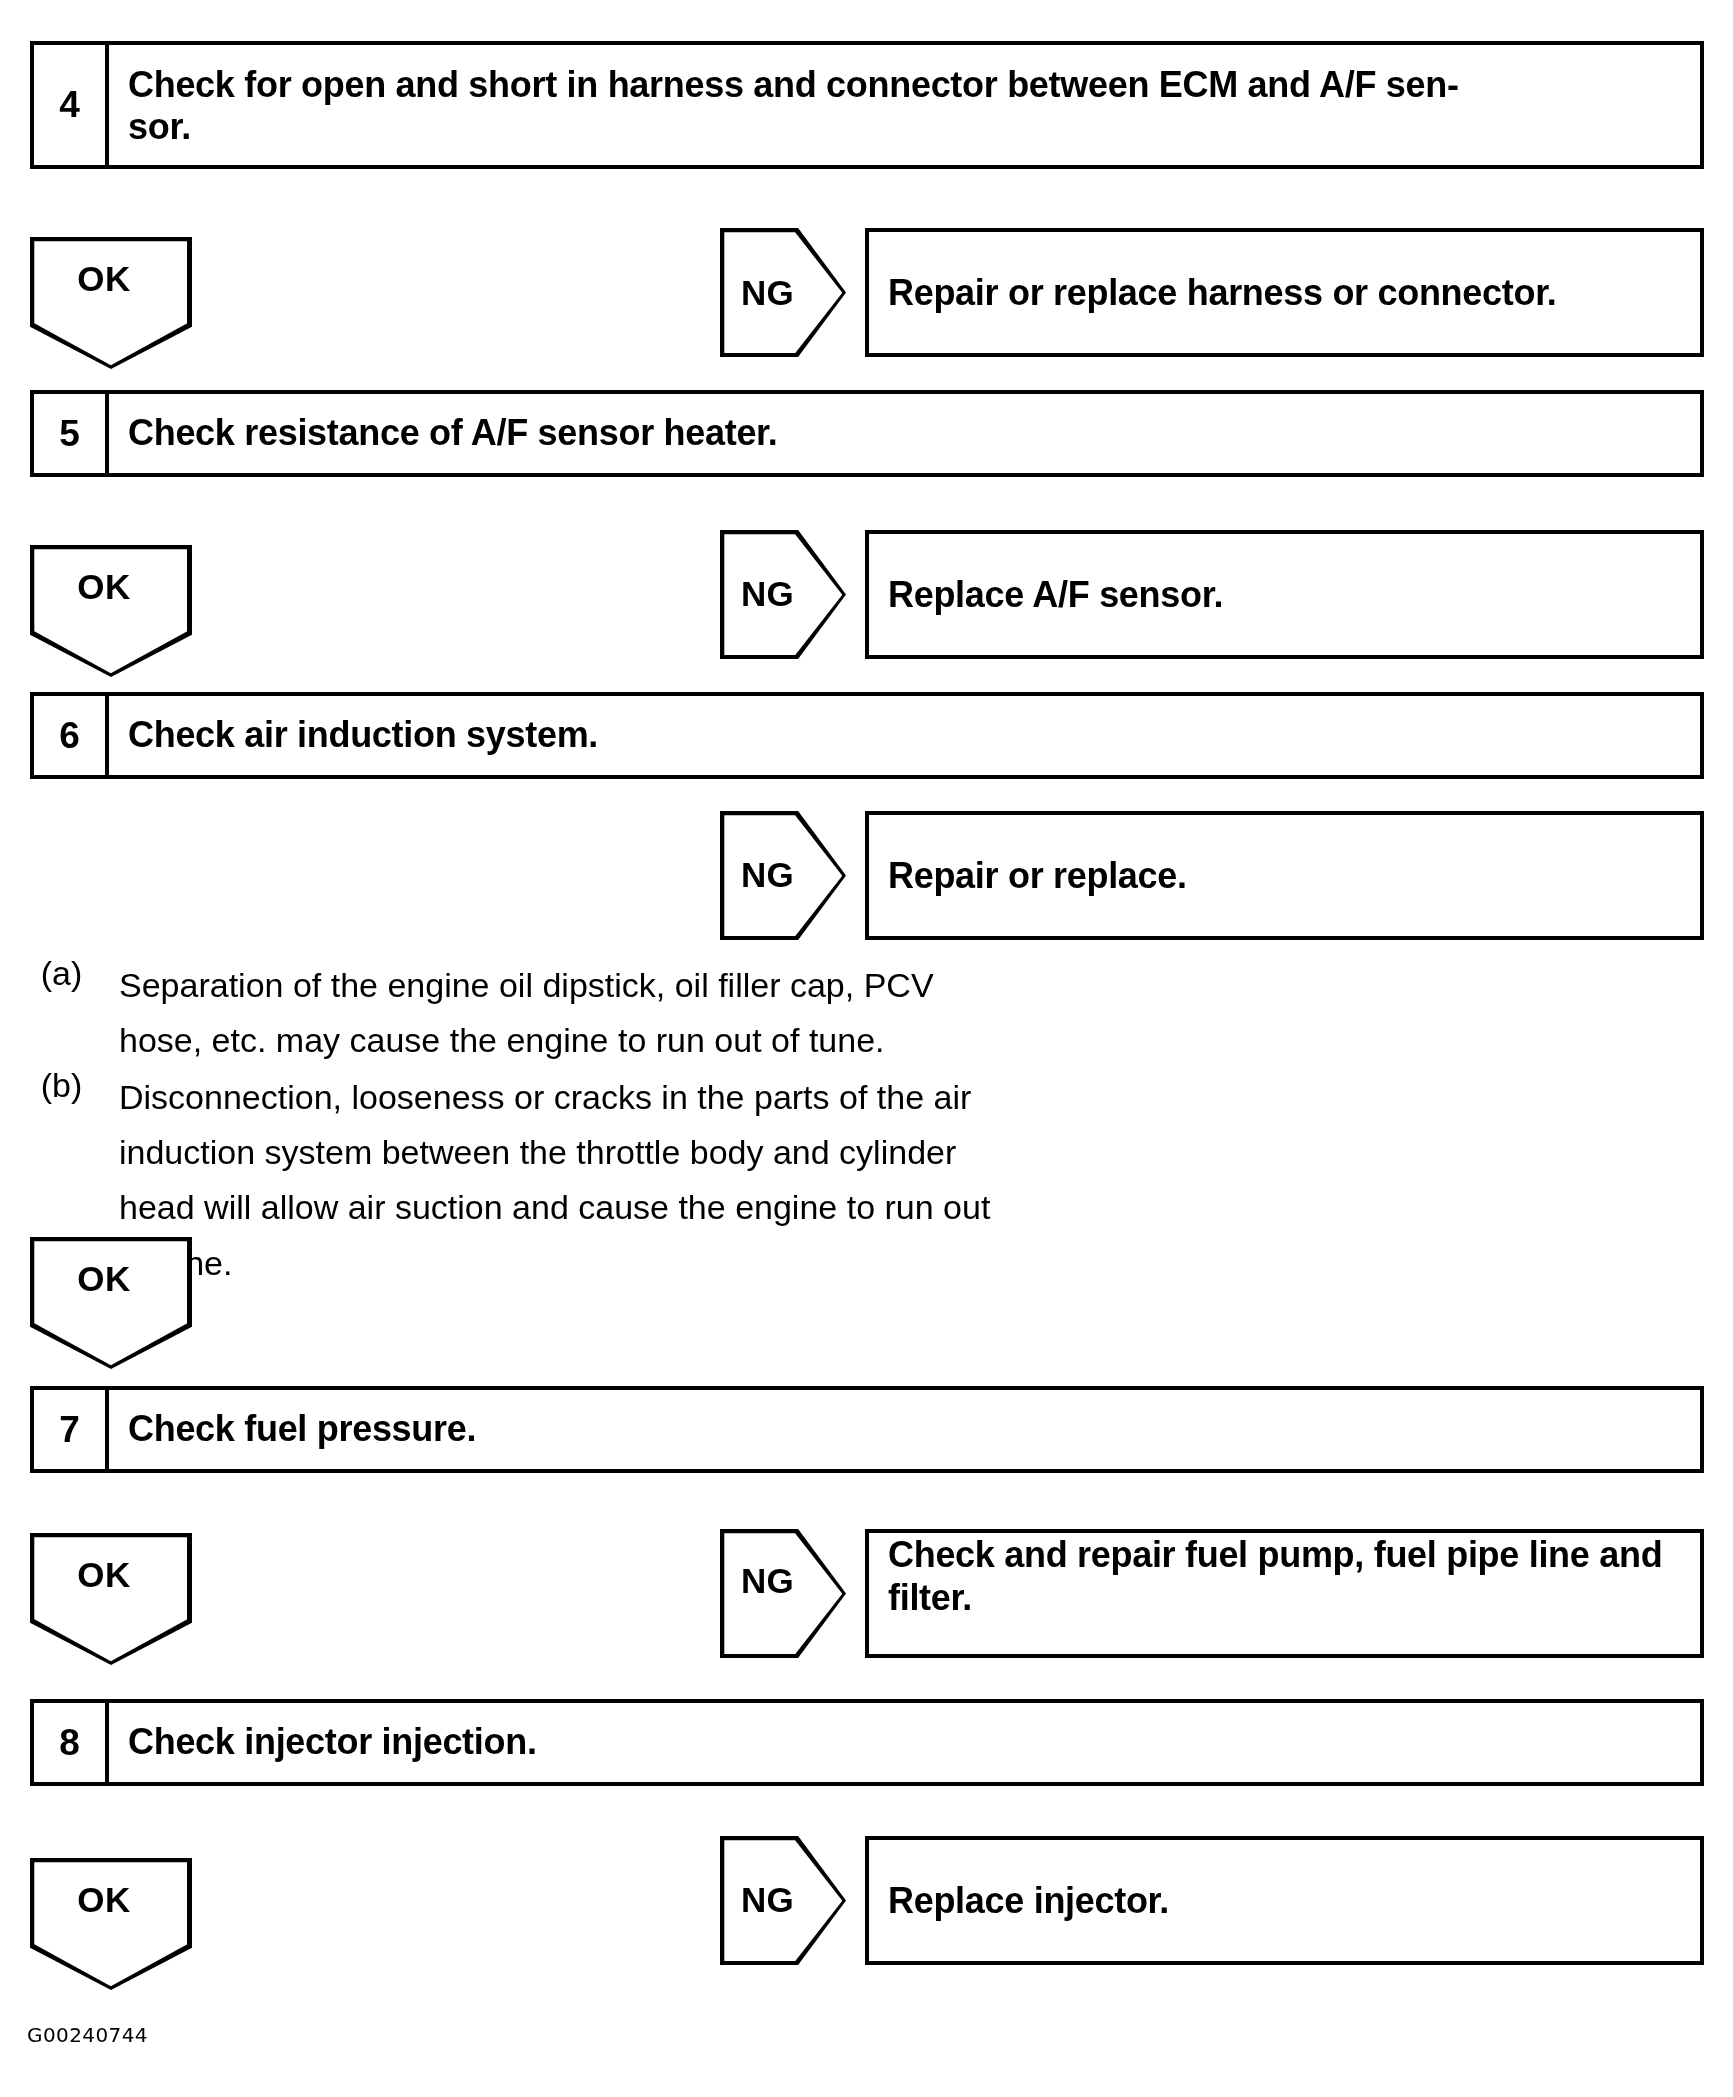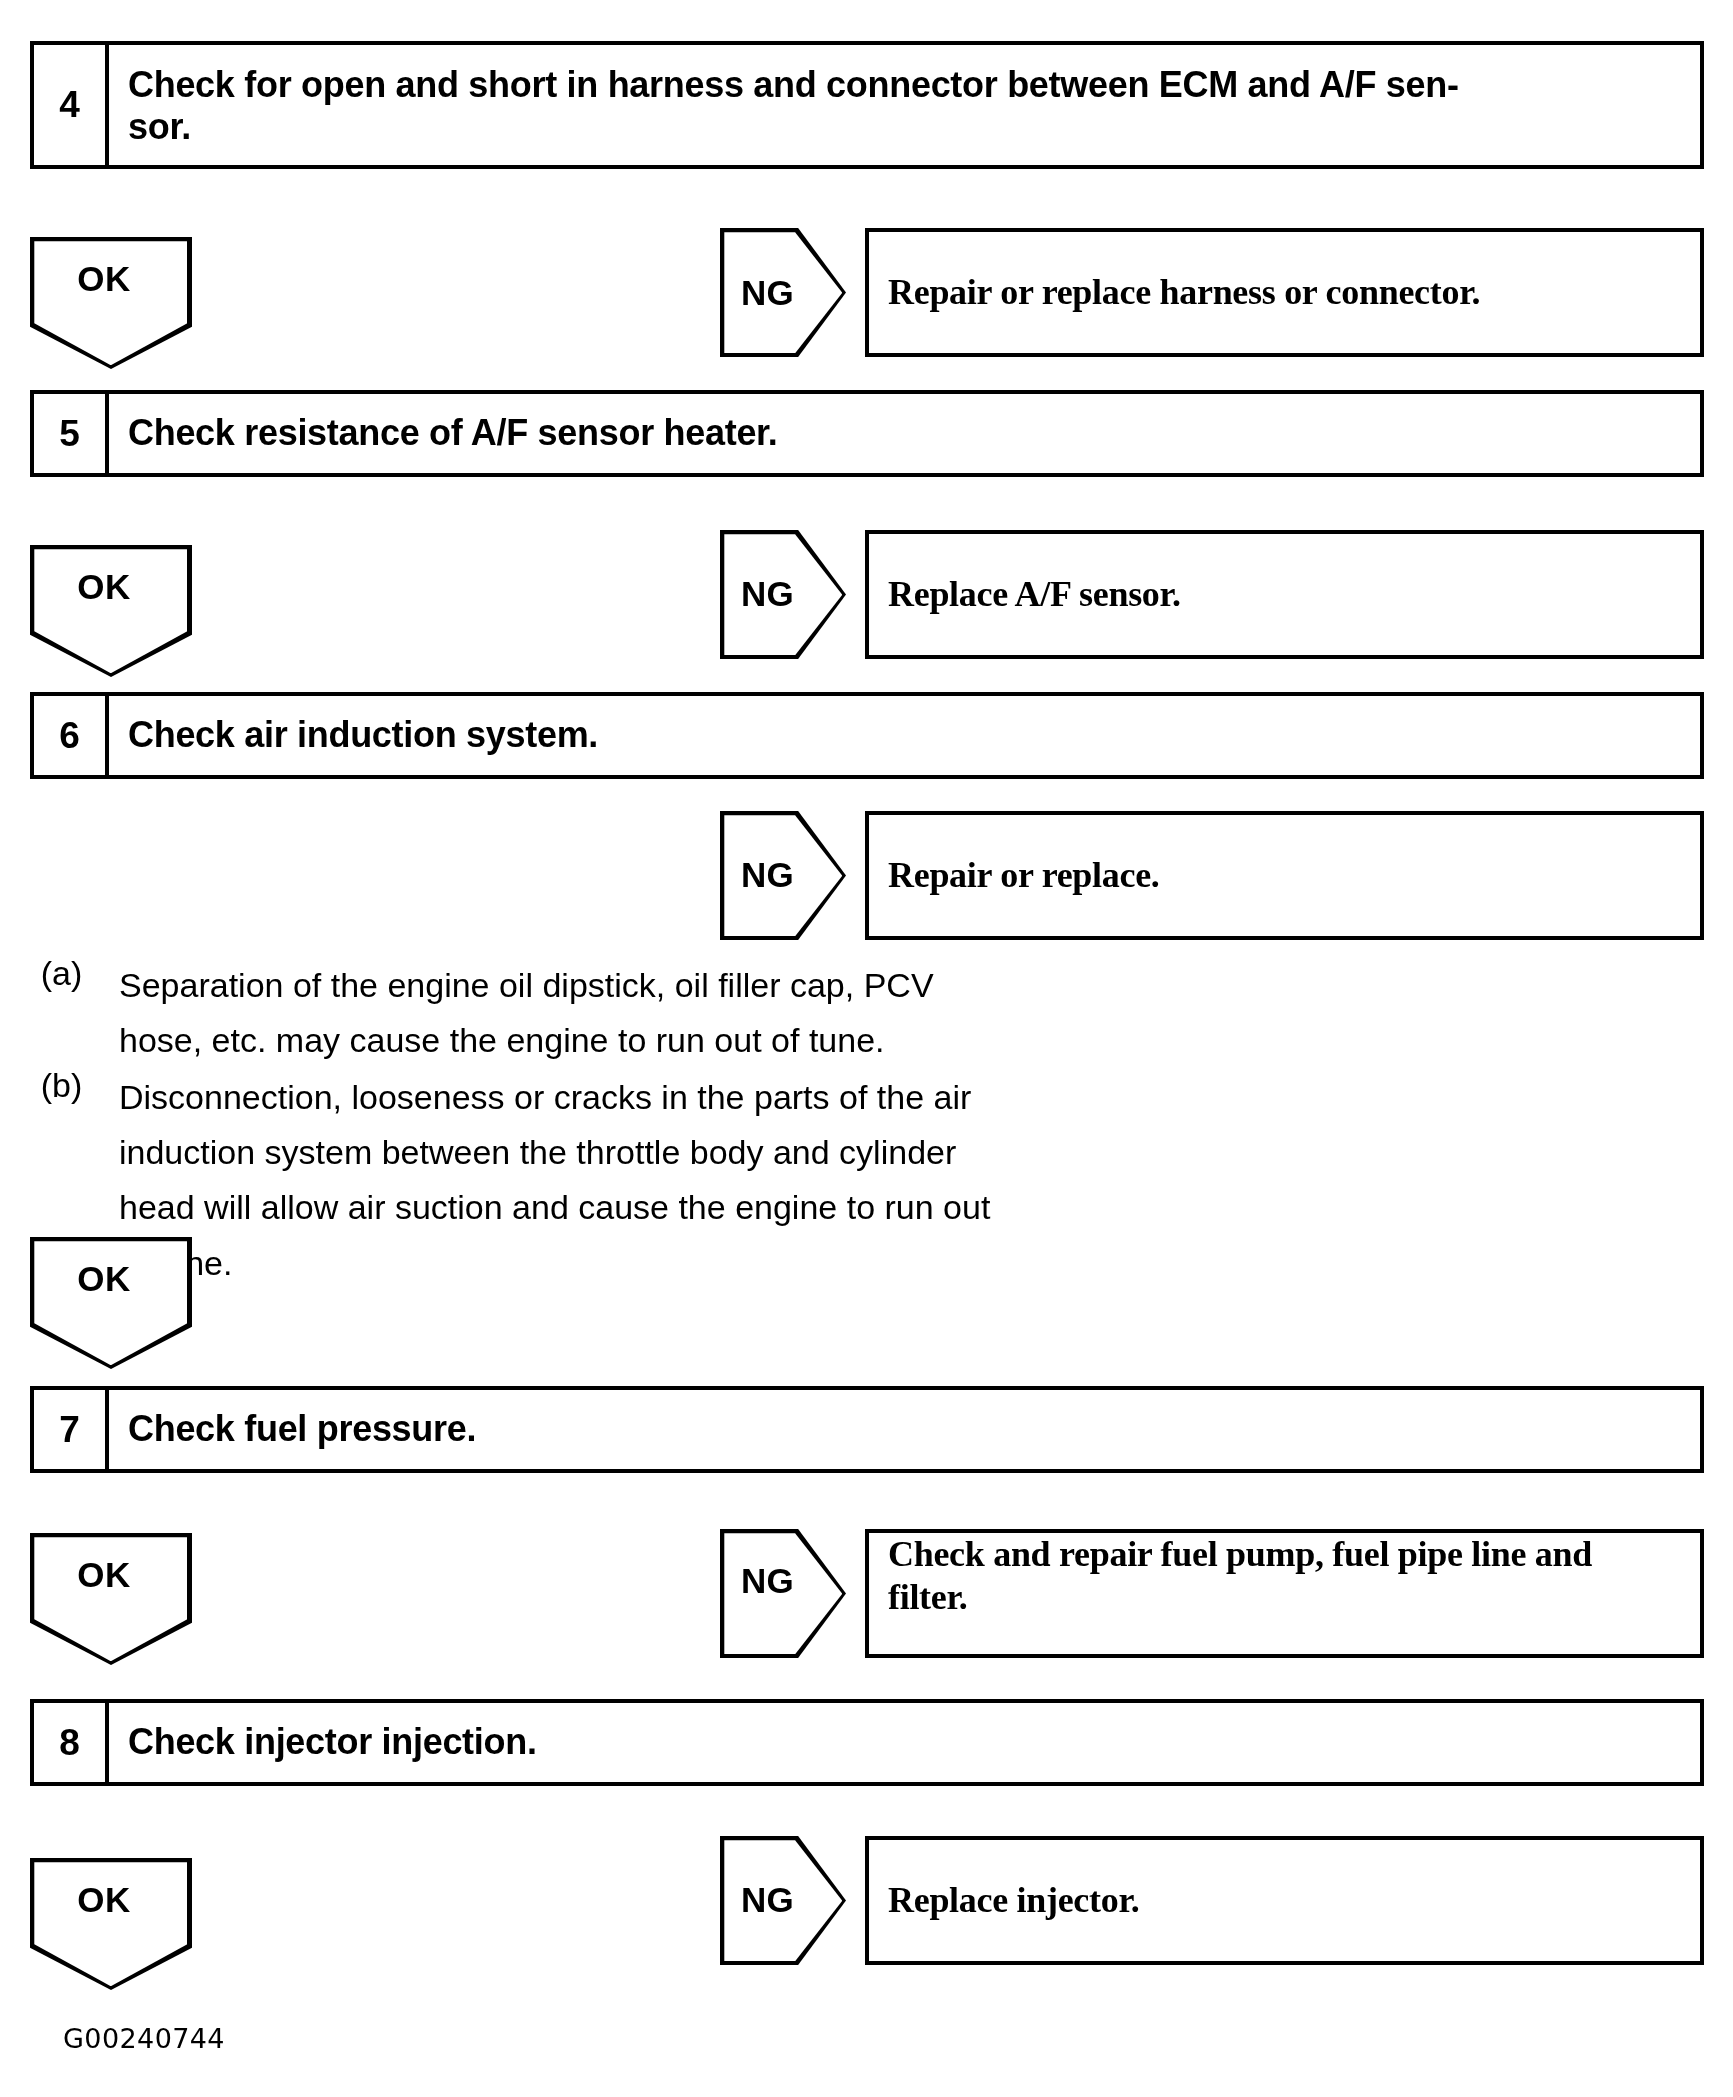--- a/index.html
+++ b/index.html
@@ -121,21 +121,20 @@
     border: 4.3px solid #000;
     background: #fff;
     display: flex;
     align-items: center;
     padding: 0 19px;
     font-weight: bold;
     font-size: 36px;
     line-height: 1.2;
     letter-spacing: -0.3px;
     box-sizing: border-box;
-    font-family: Liberation Serif, serif;
   }
   .action-box.two-line {
     align-items: flex-start;
   }
 
   
   .notes {
     position: absolute;
   }
   .note-row {
@@ -158,24 +157,23 @@
   }
   .note-body .nl {
     display: block;
     white-space: nowrap;
     margin-top: 12px;
   }
 
   
   .code-label {
     position: absolute;
-    font-size: 27px;
+    font-size: 20px;
     letter-spacing: 0.4px;
     font-family: "DejaVu Sans", sans-serif;
-    margin-left: 36px;
   }
 </style>
 </head>
 <body>
 
 <div id="page">
 
   <div class="step-box" style="left:30px; top:41px; width:1674px; height:128px;">
     <div class="step-num">4</div>
     <div class="step-text two-line">

